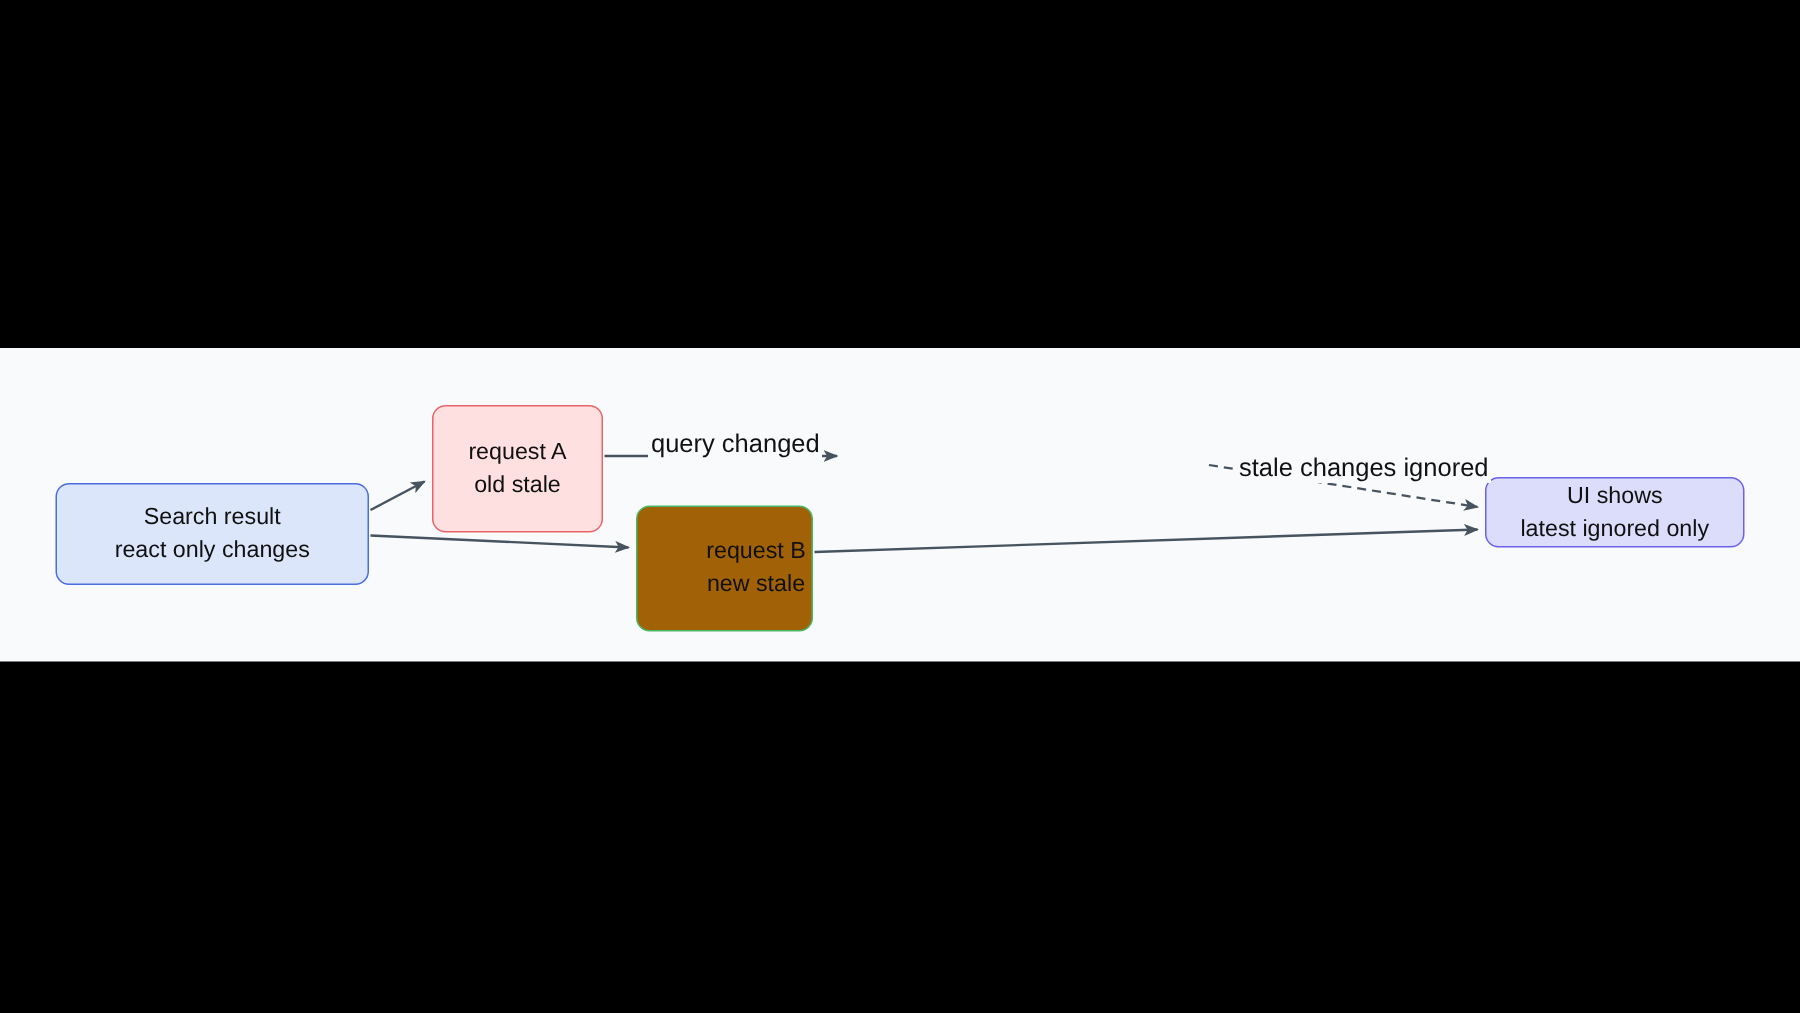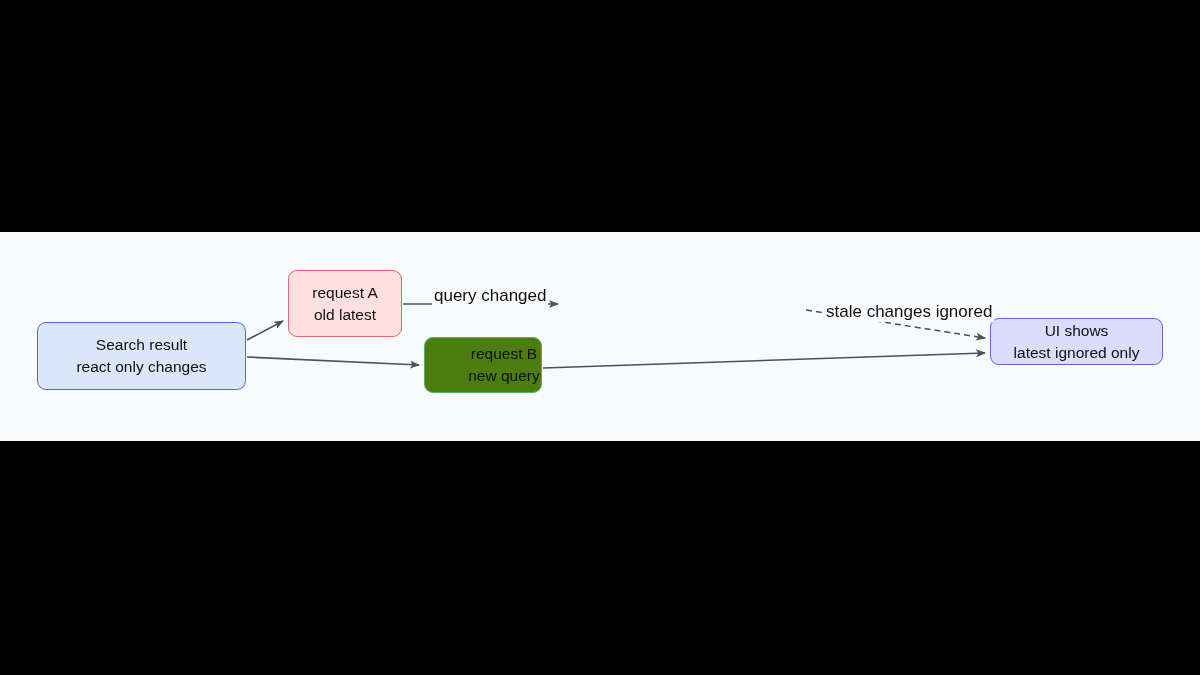--- a/index.html
+++ b/index.html
@@ -52,26 +52,26 @@
     color: #101010;
     white-space: nowrap;
   }
   .node-line { display: block; }
 
   .n-search {
     left: 37px; top: 90px; width: 209px; height: 68px;
     background: #dbe6fb; border-color: #4a6ee0;
   }
   .n-reqa {
-    left: 288px; top: 38px; width: 114px; height: 67px;
+    left: 288px; top: 38px; width: 114px; height: 85px;
     background: #ffe0e0; border-color: #e8646a;
   }
   .n-reqb {
-    left: 424px; top: 105px; width: 118px; height: 56px;
-    background: #4d7c0f; border-color: #48b866; padding-left: 42px;
+    left: 424px; top: 105px; width: 118px; height: 84px;
+    background: #a16207; border-color: #48b866; padding-left: 42px;
   }
   .n-abort {
     left: 563px; top: 38px; width: 240px; height: 67px;
     background: #fdebb8; border-color: #e8a33d;
   }
   .n-ui {
     left: 990px; top: 86px; width: 173px; height: 47px;
     background: #dcdcfb; border-color: #6a63e8;
   }
 
@@ -122,26 +122,26 @@
       </g>
     </svg>
 
     <div class="node n-search">
       <span class="node-line">Search result</span>
       <span class="node-line">react only changes</span>
     </div>
 
     <div class="node n-reqa">
       <span class="node-line">request A</span>
-      <span class="node-line">old latest</span>
+      <span class="node-line">old stale</span>
     </div>
 
     <div class="node n-reqb">
       <span class="node-line">request B</span>
-      <span class="node-line">new query</span>
+      <span class="node-line">new stale</span>
     </div>
 
 
     <div class="node n-ui">
       <span class="node-line">UI shows</span>
       <span class="node-line">latest ignored only</span>
     </div>
 
     <span class="edge-label lbl-query">query changed</span>
 

